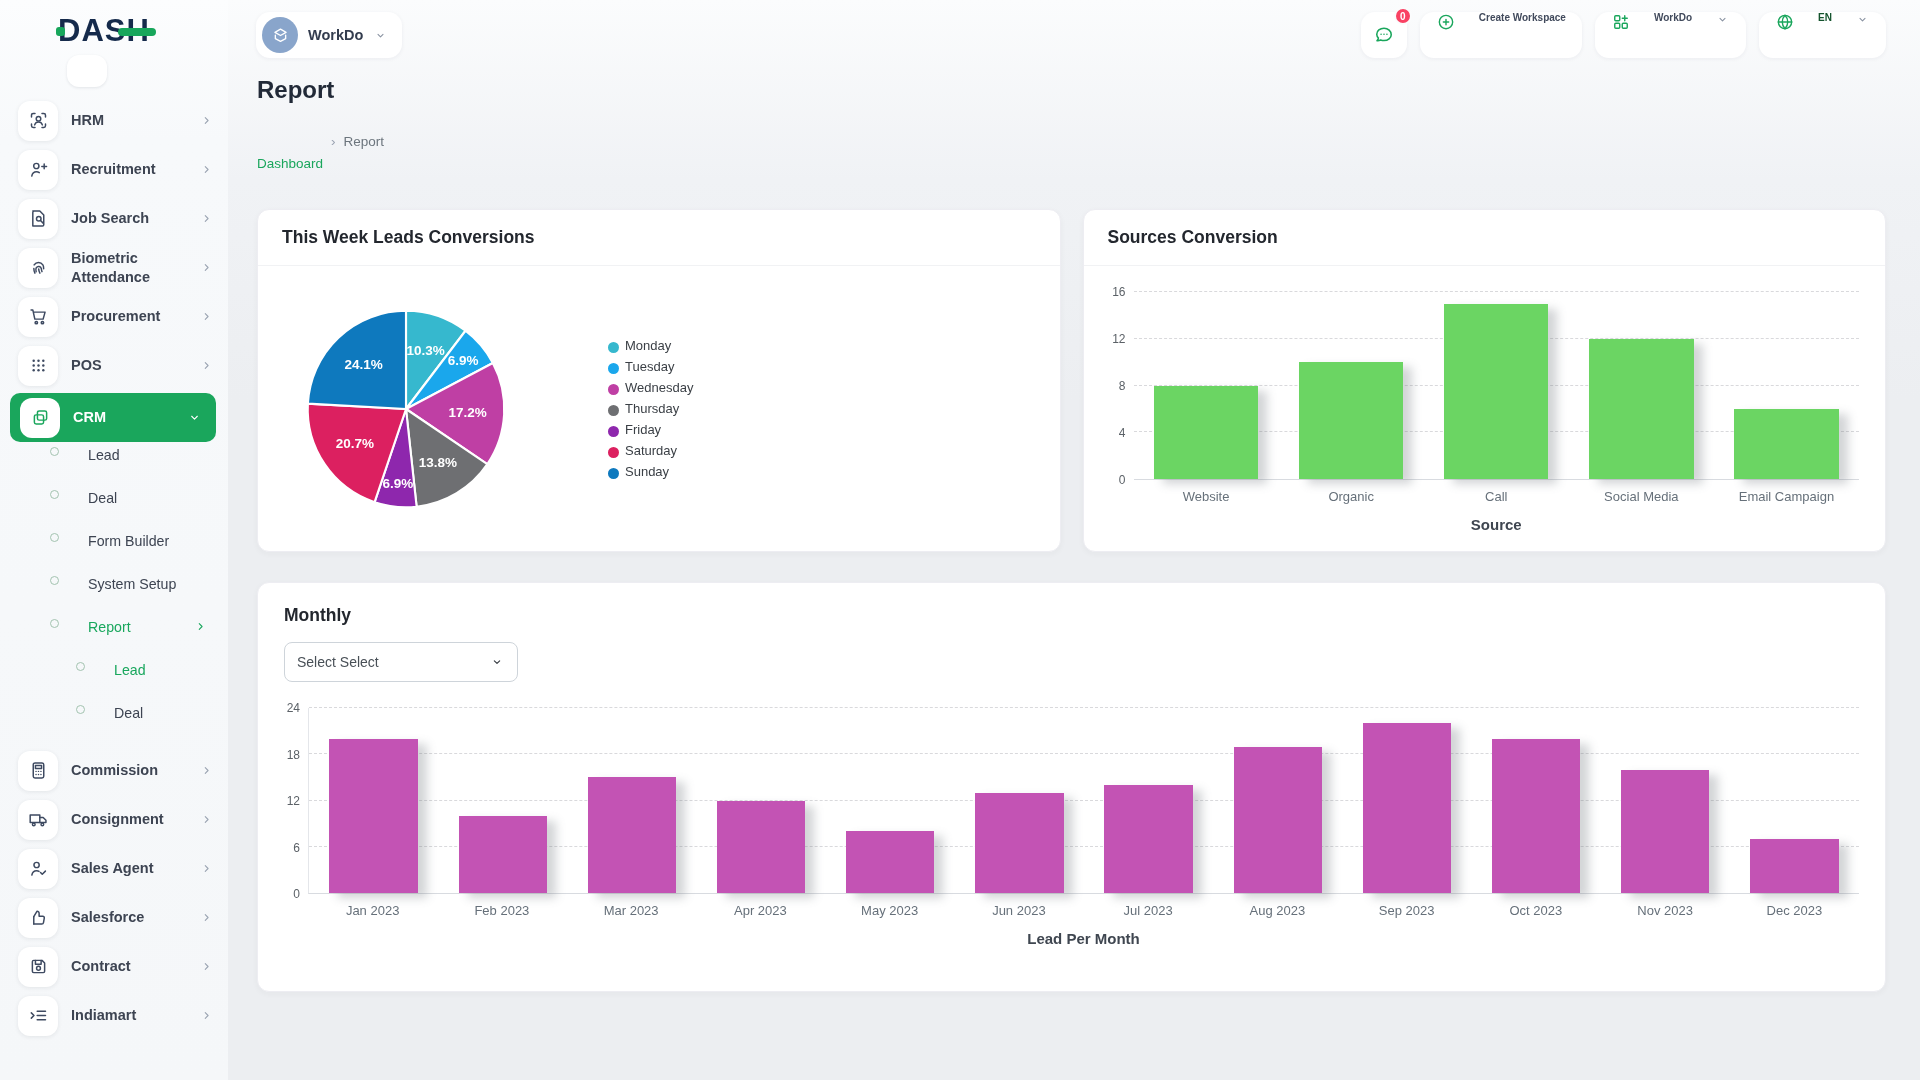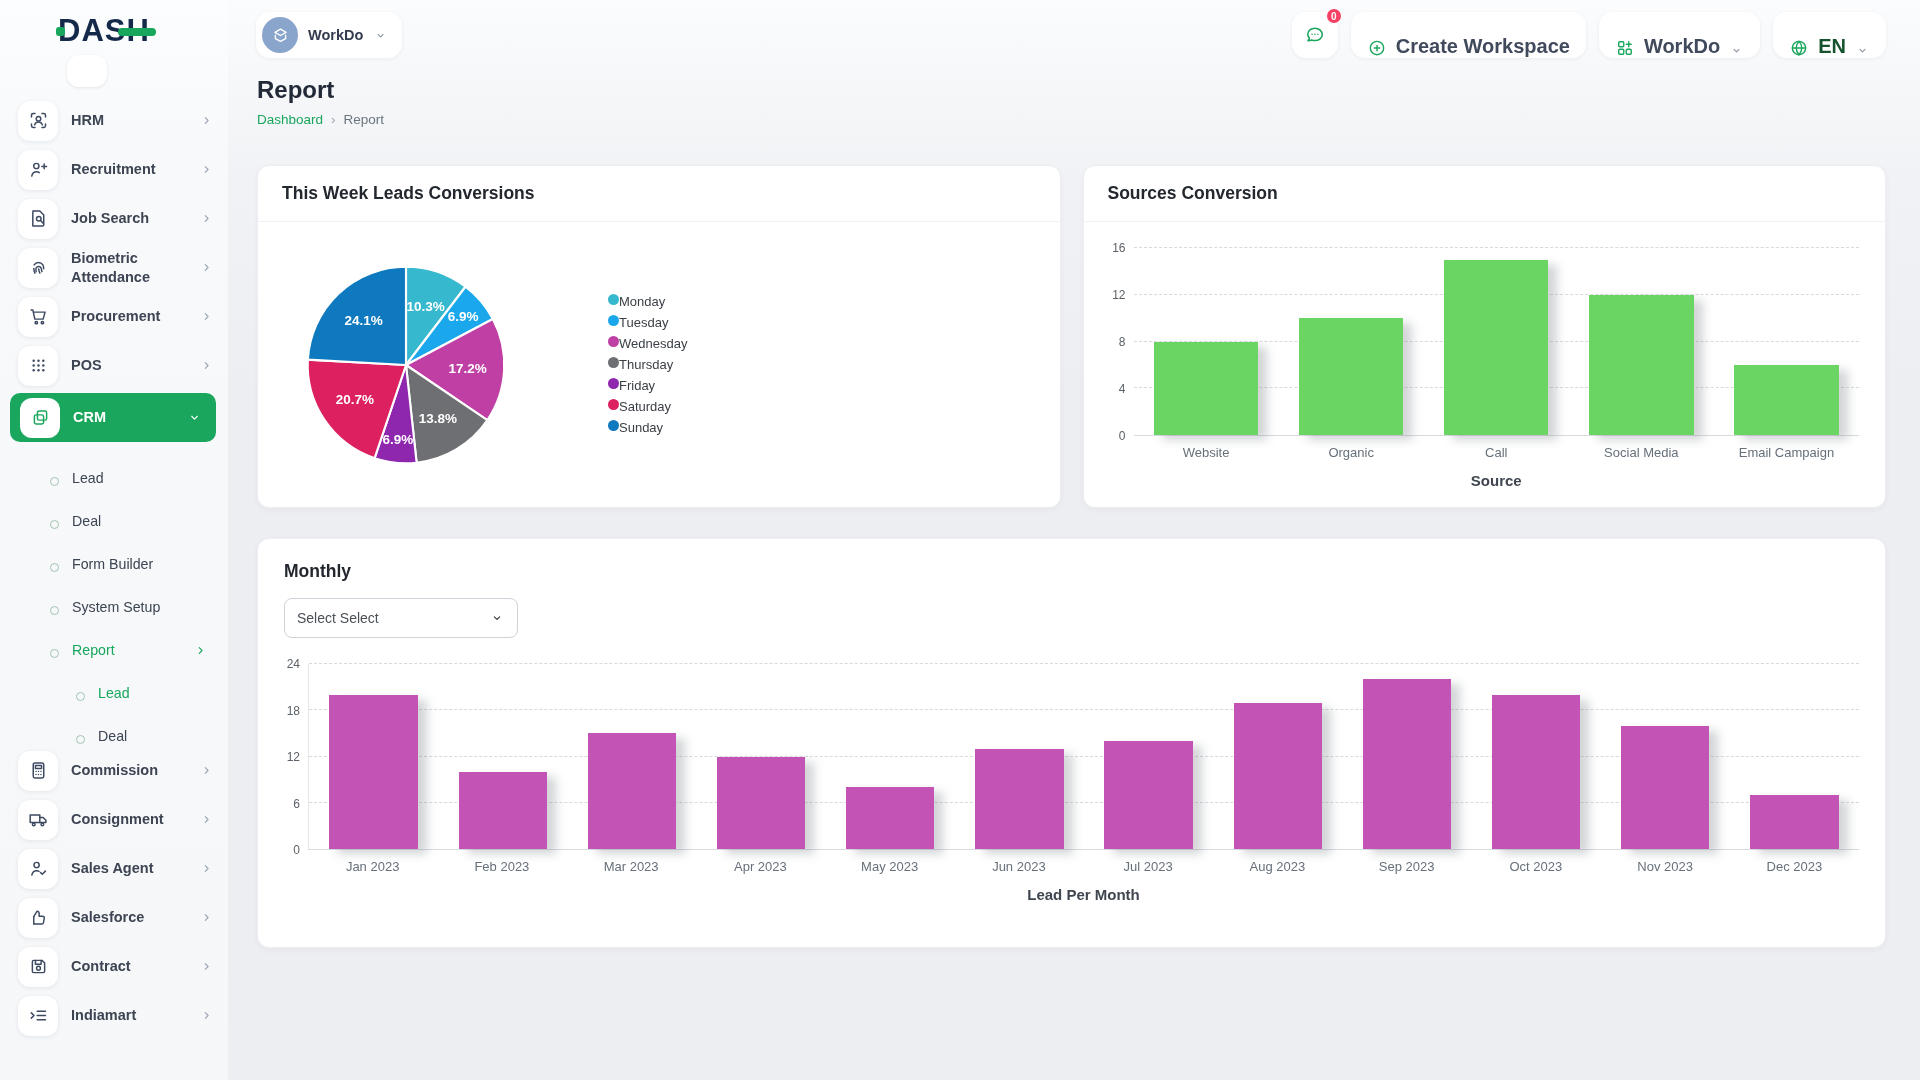--- a/index.html
+++ b/index.html
@@ -19,65 +19,65 @@
   .side-item .tile { width:40px; height:40px; flex:0 0 40px; background:#ffffff; border-radius:12px; box-shadow:0 1px 4px rgba(30,40,60,.09); display:flex; align-items:center; justify-content:center; color:#3e4a61; }
   .side-item .tile svg { width:21px; height:21px; }
   .side-item .lbl { font-size:14.5px; font-weight:700; color:#3d4452; line-height:1.25; flex:1; }
   .side-item .chev { margin-left:auto; color:#9aa3b1; display:flex; }
   .side-item .chev svg { width:15px; height:15px; }
   .side-item.active { background:#1aa65c; border-radius:10px; margin:3px 12px 3px 10px; padding-left:10px; }
   .side-item.active .lbl { color:#ffffff; }
   .side-item.active .tile { color:#1aa65c; box-shadow:none; }
   .side-item.active .chev { color:#ffffff; }
   .side-item.active .chev svg { transform:rotate(90deg); }
-  .sub-item { display:flex; align-items:flex-end; gap:13px; min-height:43px; padding:2px 20px 2px 50px; cursor:pointer; }
+  .sub-item { display:flex; align-items:flex-start; gap:29px; min-height:43px; padding:2px 20px 2px 50px; cursor:pointer; }
   .sub-item.lvl2 { padding-left:76px; }
   .sub-item .ring { width:9px; height:9px; border-radius:50%; border:1.6px solid #a3c3b0; flex:0 0 9px; }
   .sub-item .lbl { font-size:14.2px; font-weight:500; color:#3d4452; }
   .sub-item.active .lbl { color:#19a75d; }
   .sub-item .chev { margin-left:auto; color:#19a75d; display:flex; }
   .sub-item .chev svg { width:15px; height:15px; }
 
   
   .main-col { flex:1; height:1080px; background:linear-gradient(180deg,#fbfcfd 0px,#f0f2f5 180px,#eceef1 400px); overflow:hidden; }
   .topbar { height:62px; display:flex; align-items:center; padding:8px 34px 0 28px; }
   .ws-pill { display:flex; align-items:center; gap:10px; background:#ffffff; border-radius:14px; padding:5px 14px 5px 6px; box-shadow:0 1px 4px rgba(30,40,60,.06); cursor:pointer; }
   .ws-avatar { width:36px; height:36px; border-radius:50%; background:#89a5cb; display:flex; align-items:center; justify-content:center; color:#ffffff; }
   .ws-avatar svg { width:19px; height:19px; }
   .ws-name { font-size:14.5px; font-weight:600; color:#333c4e; }
   .pill-chev { color:#8a93a2; display:flex; } .pill-chev svg { width:15px; height:15px; }
   .top-right { margin-left:auto; display:flex; align-items:center; gap:13px; }
   .icon-btn { position:relative; width:46px; height:46px; background:#ffffff; border-radius:14px; box-shadow:0 1px 4px rgba(30,40,60,.06); display:flex; align-items:center; justify-content:center; color:#1aa65c; cursor:pointer; }
   .icon-btn svg { width:22px; height:22px; }
   .badge { position:absolute; top:-5px; right:-5px; min-width:18px; height:18px; border-radius:9px; background:#f94263; color:#fff; font-size:10px; font-weight:700; display:flex; align-items:center; justify-content:center; border:2px solid #fbfcfd; }
-  .top-pill { display:flex; align-items:flex-end; gap:9px; height:46px; background:#ffffff; border-radius:14px; padding:0 16px; box-shadow:0 1px 4px rgba(30,40,60,.06); font-size:20px; font-weight:600; color:#414a5c; cursor:pointer; }
+  .top-pill { display:flex; align-items:flex-start; gap:23px; height:46px; background:#ffffff; border-radius:14px; padding:0 16px; box-shadow:0 1px 4px rgba(30,40,60,.06); font-size:10px; font-weight:600; color:#414a5c; cursor:pointer; }
   .top-pill svg.lead { width:20px; height:20px; color:#1aa65c; }
   .top-pill .globe { color:#a7adb8; }
   .lang-txt { color:#14532d; font-weight:700; }
 
   .content { padding:14px 34px 0 29px; }
   .page-title { font-size:24px; font-weight:700; color:#222a38; }
   .breadcrumb { margin-top:8px; font-size:13.5px; display:flex; align-items:center; gap:8px; }
-  .breadcrumb .bc-home { color:#1aa65c; cursor:pointer; }
+  .breadcrumb .bc-home { color:#1aa65c; cursor:pointer;margin-top:44px; }
   .breadcrumb .bc-sep { color:#9aa3b1; }
   .breadcrumb .bc-cur { color:#6c757d; }
 
   .card { background:#ffffff; border:1px solid #ededf2; border-radius:12px; box-shadow:0 2px 6px rgba(40,50,60,.04); }
   .tabs-card { margin-top:26px; height:72px; display:flex; align-items:stretch; padding:14px; }
   .tab { flex:1; display:flex; align-items:center; justify-content:center; font-size:14px; font-weight:600; color:#1aa65c; border-radius:9px; cursor:pointer; }
   .tab.active { background:#1aa65c; color:#ffffff; }
 
   .charts-row { margin-top:38px; display:flex; gap:22px; }
   .charts-row .card { flex:1; height:343px; display:flex; flex-direction:column; }
   .card-head { padding:17px 24px; font-size:17.5px; font-weight:700; color:#23272e; border-bottom:1px solid #f1f2f4; }
   .card-body { flex:1; position:relative; }
 
   .pie-wrap { display:flex; align-items:center; height:100%; padding-left:42px; }
   .pie-legend { margin-left:96px; display:flex; flex-direction:column; gap:6px; }
-  .legend-item { display:flex; align-items:flex-start; cursor:pointer; }
+  .legend-item { display:flex; align-items:flex-end; gap:6px; cursor:pointer; }
   .legend-dot { width:11px; height:11px; border-radius:50%; }
   .legend-lbl { font-size:13px; color:#3a3f45; }
 
   .bar-chart { display:flex; padding:26px 26px 0 14px; }
   .bar-chart .yaxis { width:36px; position:relative; }
   .bar-chart .ytick { position:absolute; right:8px; transform:translateY(50%); font-size:12px; color:#5b6167; }
   .bar-chart .plot { flex:1; position:relative; border-bottom:1px solid #d8dbe0; }
   .gridline { position:absolute; left:0; right:0; border-top:1px dashed #d9d9dc; }
   .vbar { position:absolute; bottom:0; box-shadow:9px 5px 9px rgba(110,115,122,.30); }
   .xlabels { display:flex; margin-top:9px; }

